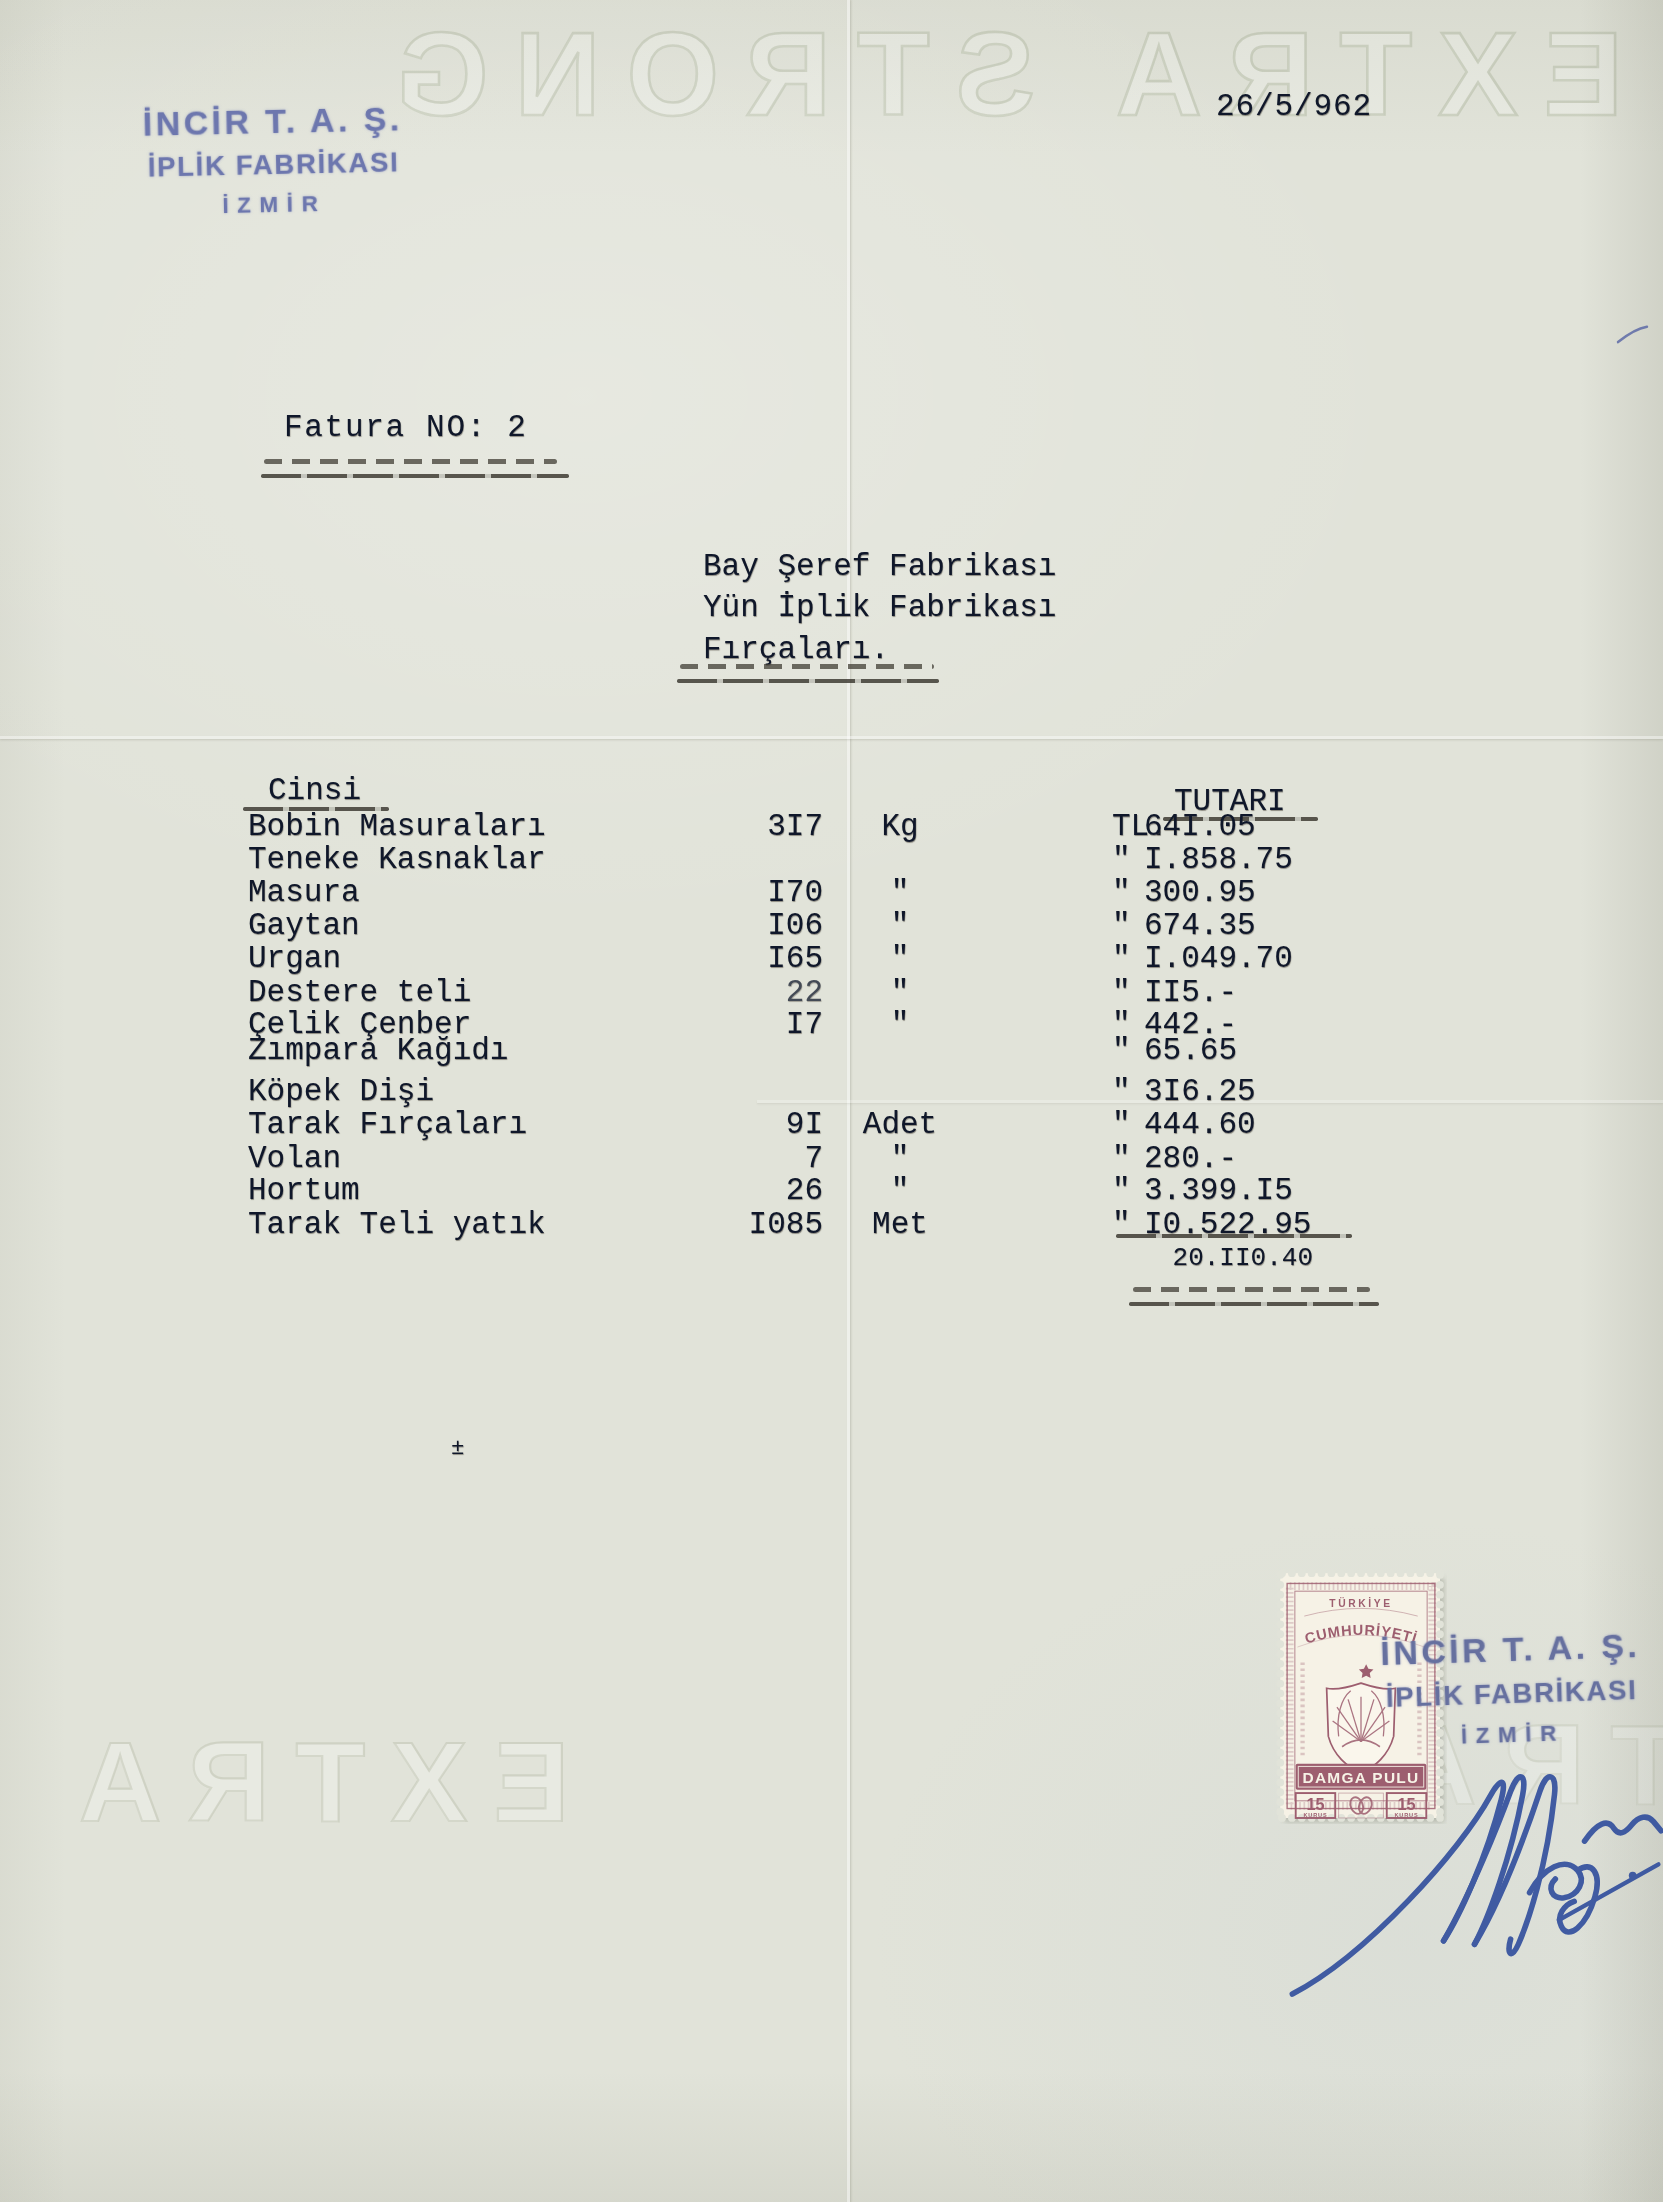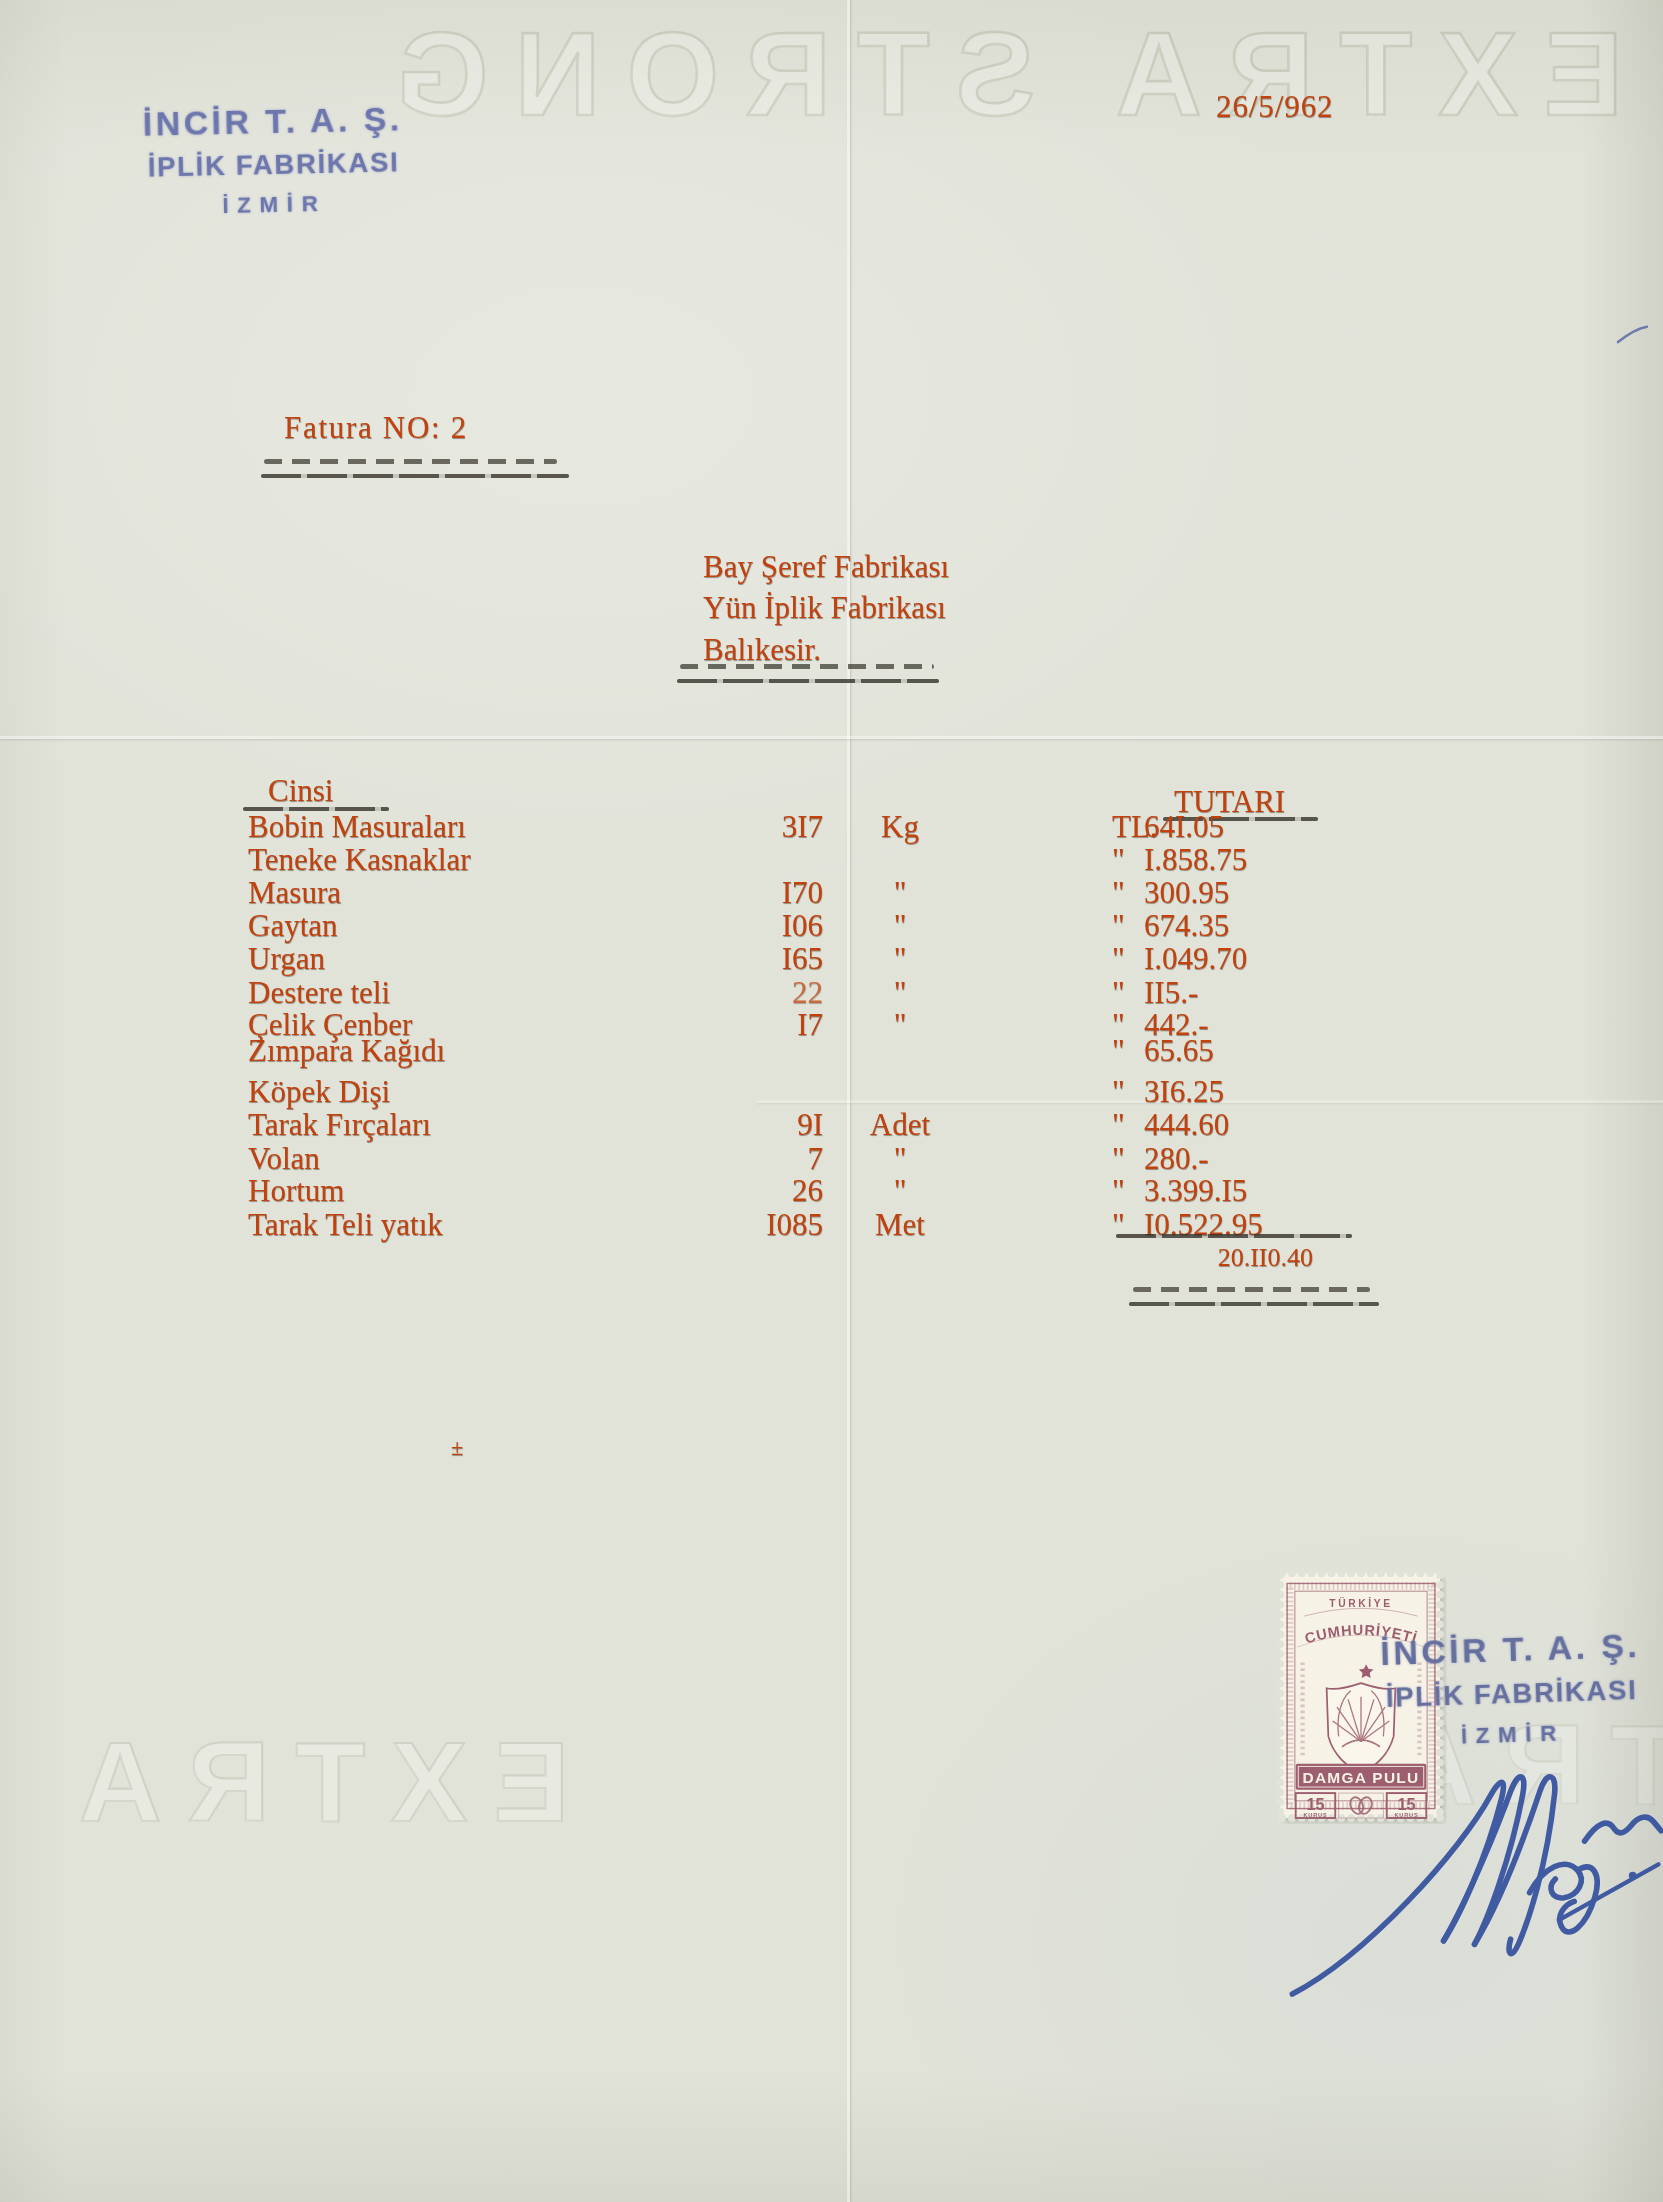--- a/index.html
+++ b/index.html
@@ -21,23 +21,22 @@
   
   .wmark{
     font-family:"Liberation Sans",sans-serif;font-weight:bold;
     transform:scaleX(-1);white-space:nowrap;z-index:0;
     color:transparent;-webkit-text-stroke:2.6px rgba(183,189,167,0.55);
     text-shadow:0.9px 0.9px 0 rgba(255,255,255,0.25);
     letter-spacing:26px;
   }
   
   .tw{
-    color:#c2410c;z-index:2;white-space:pre;
+    color:#0f172a;z-index:2;white-space:pre;
     text-shadow:0.5px 0.5px 0.8px rgba(72,68,58,0.55);
-    font-family:Liberation Serif, serif;
   }
   .rule{z-index:2;}
   .ruleA{height:5.2px;background:repeating-linear-gradient(90deg, rgba(64,61,52,0.75) 0 18px, rgba(0,0,0,0) 18px 28px);filter:blur(0.3px);border-radius:2.6px;}
   .ruleB{height:4.3px;background:repeating-linear-gradient(90deg, rgba(56,53,45,0.82) 0 40px, rgba(56,53,45,0.18) 40px 46px);filter:blur(0.4px);border-radius:1.7px;}
   
   .trow{position:absolute;left:0;width:100%;height:34px;font-size:31px;line-height:34px;z-index:2;}
   .cell{position:absolute;top:0;}
   .c-item{left:248px;}
   .c-qty{left:688px;width:135px;text-align:right;}
   .c-unit{left:862px;width:76px;text-align:center;}
@@ -79,21 +78,21 @@
   <svg class="abs z5" style="left:1611px;top:320px;" width="43" height="34" viewBox="0 0 50 40">
     <path d="M8 26 C18 18 30 10 42 8" stroke="#5563a4" stroke-width="3" fill="none" stroke-linecap="round" opacity="0.8"></path>
   </svg>
 
   <div class="abs tw" style="left:284px;top:410px;font-size:31px;letter-spacing:1.7px;">Fatura NO: 2</div>
   <div class="abs rule ruleA" style="left:264px;top:459px;width:293px;"></div>
   <div class="abs rule ruleB" style="left:261px;top:474px;width:308px;"></div>
 
   <div class="abs tw" style="left:703px;top:549px;font-size:31px;">Bay Şeref Fabrikası</div>
   <div class="abs tw" style="left:703px;top:590px;font-size:31px;">Yün İplik Fabrikası</div>
-  <div class="abs tw" style="left:703px;top:632px;font-size:31px;">Balıkesir.</div>
+  <div class="abs tw" style="left:703px;top:632px;font-size:31px;">Fırçaları.</div>
   <div class="abs rule ruleA" style="left:680px;top:664px;width:254px;"></div>
   <div class="abs rule ruleB" style="left:677px;top:679px;width:262px;"></div>
 
   <div class="abs tw" style="left:268px;top:773px;font-size:31px;">Cinsi</div>
   <div class="abs rule ruleB" style="left:243px;top:807px;width:146px;"></div>
   <div class="abs tw" style="left:1174px;top:784px;font-size:31px;">TUTARI</div>
   <div class="abs rule ruleB" style="left:1163px;top:817px;width:155px;"></div>
 
   <div class="trow tw" style="top:810px">
     <span class="cell c-item">Bobin Masuraları</span>

